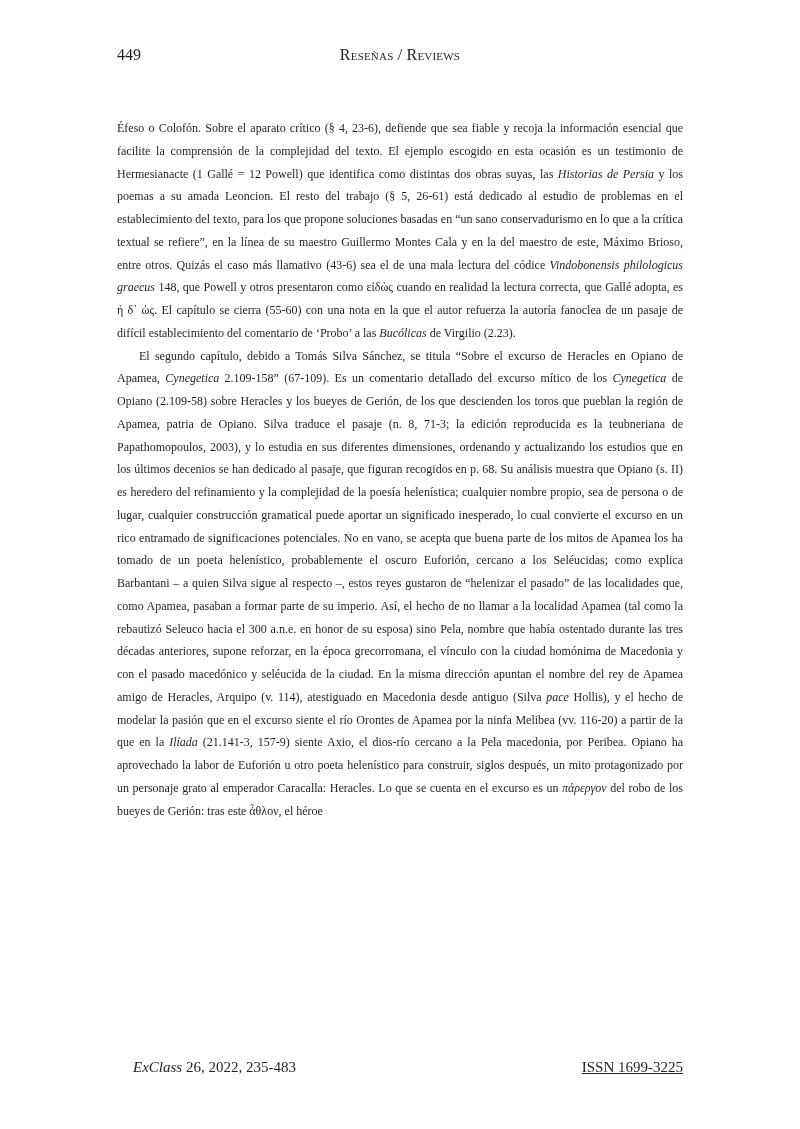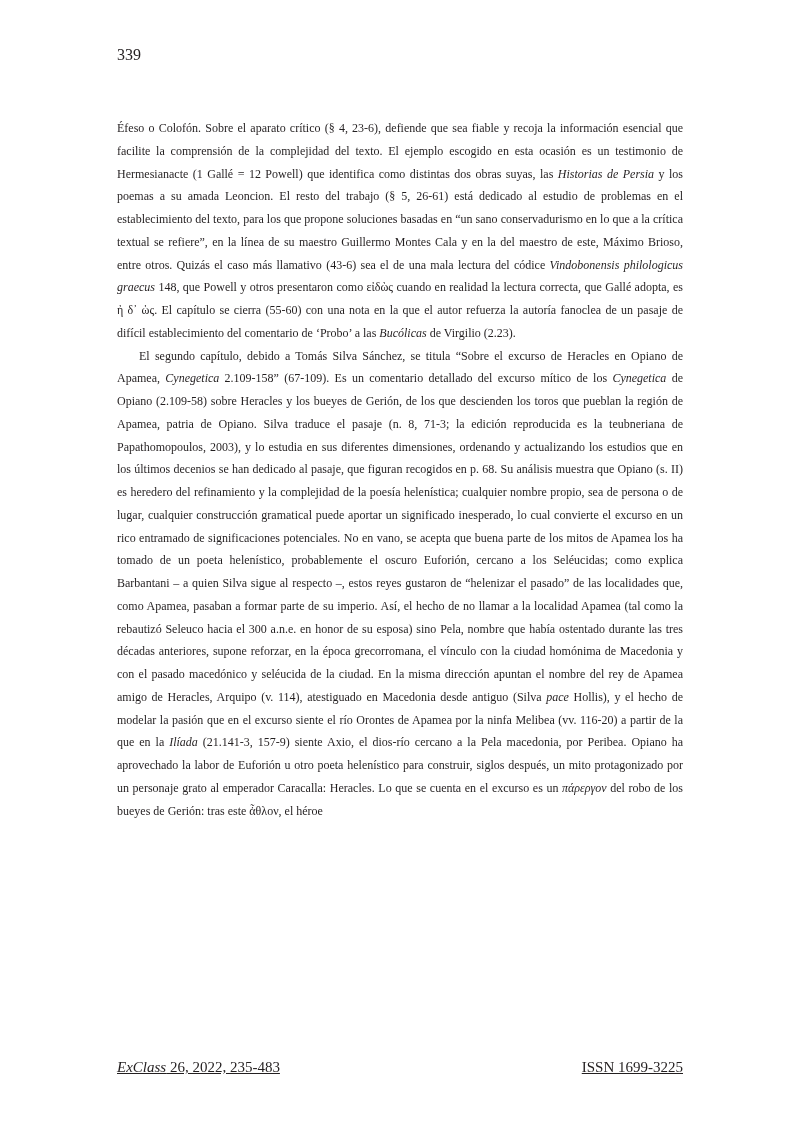--- a/index.html
+++ b/index.html
@@ -56,36 +56,36 @@
   }
   .footer {
     position: absolute;
     top: 1059px;
     left: 117px;
     width: 566px;
     font-size: 15px;
   }
   .footer .journal {
     position: absolute;
-    left: 0;
+    left: 16px;
     top: 0;
-    text-decoration: underline;
   }
   .footer .issn {
     position: absolute;
     right: 0;
     top: 0;
     text-decoration: underline;
   }
 </style>
 </head>
 <body>
 
 <div class="running-head">
-  <span class="page-number">339</span>
+  <span class="page-number">449</span>
+  <span class="section-title">Reseñas / Reviews</span>
 </div>
 
 <div class="body-text">
   <p><span>Éfeso o Colofón. Sobre el aparato crítico (§ 4, 23-6), defiende que sea fiable y recoja la información esencial que facilite la comprensión de la complejidad del texto. El ejemplo escogido en esta ocasión es un testimonio de Hermesianacte (1 Gallé = 12 Powell) que identifica como distintas dos obras suyas, las </span><i>Historias de Persia</i><span> y los poemas a su amada Leoncion. El resto del trabajo (§ 5, 26-61) está dedicado al estudio de problemas en el establecimiento del texto, para los que propone soluciones basadas en “un sano conservadurismo en lo que a la crítica textual se refiere”, en la línea de su maestro Guillermo Montes Cala y en la del maestro de este, Máximo Brioso, entre otros. Quizás el caso más llamativo (43-6) sea el de una mala lectura del códice </span><i>Vindobonensis philologicus graecus</i><span> 148, que Powell y otros presentaron como εἰδὼς cuando en realidad la lectura correcta, que Gallé adopta, es ἠ δ᾽ ὡς. El capítulo se cierra (55-60) con una nota en la que el autor refuerza la autoría fanoclea de un pasaje de difícil establecimiento del comentario de ‘Probo’ a las </span><i>Bucólicas</i><span> de Virgilio (2.23).</span></p>
   <p class="indent"><span>El segundo capítulo, debido a Tomás Silva Sánchez, se titula “Sobre el excurso de Heracles en Opiano de Apamea, </span><i>Cynegetica</i><span> 2.109-158” (67-109). Es un comentario detallado del excurso mítico de los </span><i>Cynegetica</i><span> de Opiano (2.109-58) sobre Heracles y los bueyes de Gerión, de los que descienden los toros que pueblan la región de Apamea, patria de Opiano. Silva traduce el pasaje (n. 8, 71-3; la edición reproducida es la teubneriana de Papathomopoulos, 2003), y lo estudia en sus diferentes dimensiones, ordenando y actualizando los estudios que en los últimos decenios se han dedicado al pasaje, que figuran recogidos en p. 68. Su análisis muestra que Opiano (s. II) es heredero del refinamiento y la complejidad de la poesía helenística; cualquier nombre propio, sea de persona o de lugar, cualquier construcción gramatical puede aportar un significado inesperado, lo cual convierte el excurso en un rico entramado de significaciones potenciales. No en vano, se acepta que buena parte de los mitos de Apamea los ha tomado de un poeta helenístico, probablemente el oscuro Euforión, cercano a los Seléucidas; como explica Barbantani – a quien Silva sigue al respecto –, estos reyes gustaron de “helenizar el pasado” de las localidades que, como Apamea, pasaban a formar parte de su imperio. Así, el hecho de no llamar a la localidad Apamea (tal como la rebautizó Seleuco hacia el 300 a.n.e. en honor de su esposa) sino Pela, nombre que había ostentado durante las tres décadas anteriores, supone reforzar, en la época grecorromana, el vínculo con la ciudad homónima de Macedonia y con el pasado macedónico y seléucida de la ciudad. En la misma dirección apuntan el nombre del rey de Apamea amigo de Heracles, Arquipo (v. 114), atestiguado en Macedonia desde antiguo (Silva </span><i>pace</i><span> Hollis), y el hecho de modelar la pasión que en el excurso siente el río Orontes de Apamea por la ninfa Melibea (vv. 116-20) a partir de la que en la </span><i>Ilíada</i><span> (21.141-3, 157-9) siente Axio, el dios-río cercano a la Pela macedonia, por Peribea. Opiano ha aprovechado la labor de Euforión u otro poeta helenístico para construir, siglos después, un mito protagonizado por un personaje grato al emperador Caracalla: Heracles. Lo que se cuenta en el excurso es un </span><i>πάρεργον</i><span> del robo de los bueyes de Gerión: tras este ἆθλον, el héroe</span></p>
 </div>
 
 <div class="footer">
   <span class="journal"><i>ExClass</i><span> 26, 2022, 235-483</span></span>
   <span class="issn">ISSN 1699-3225</span>

